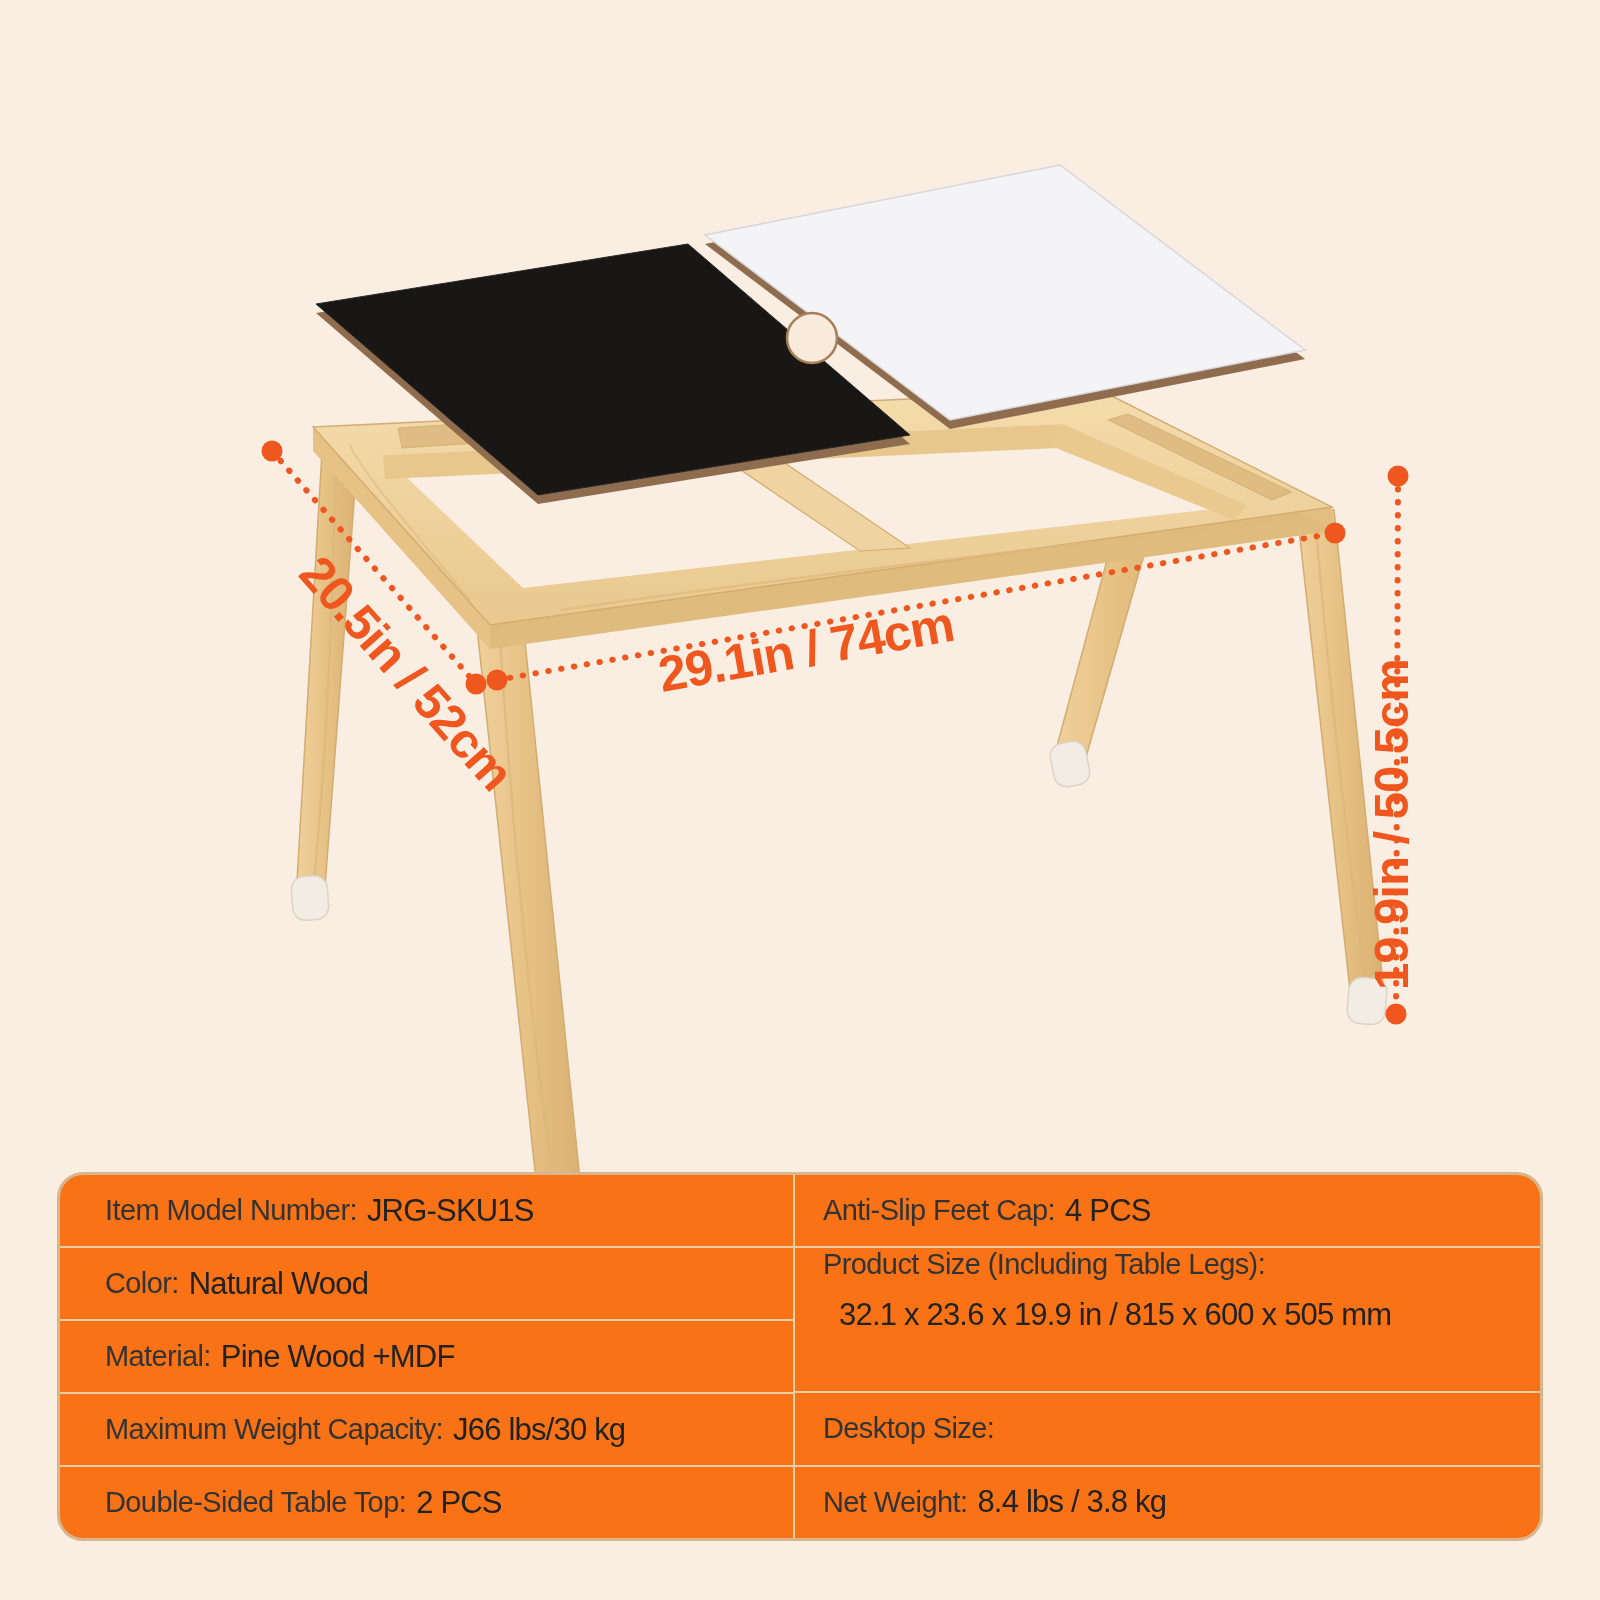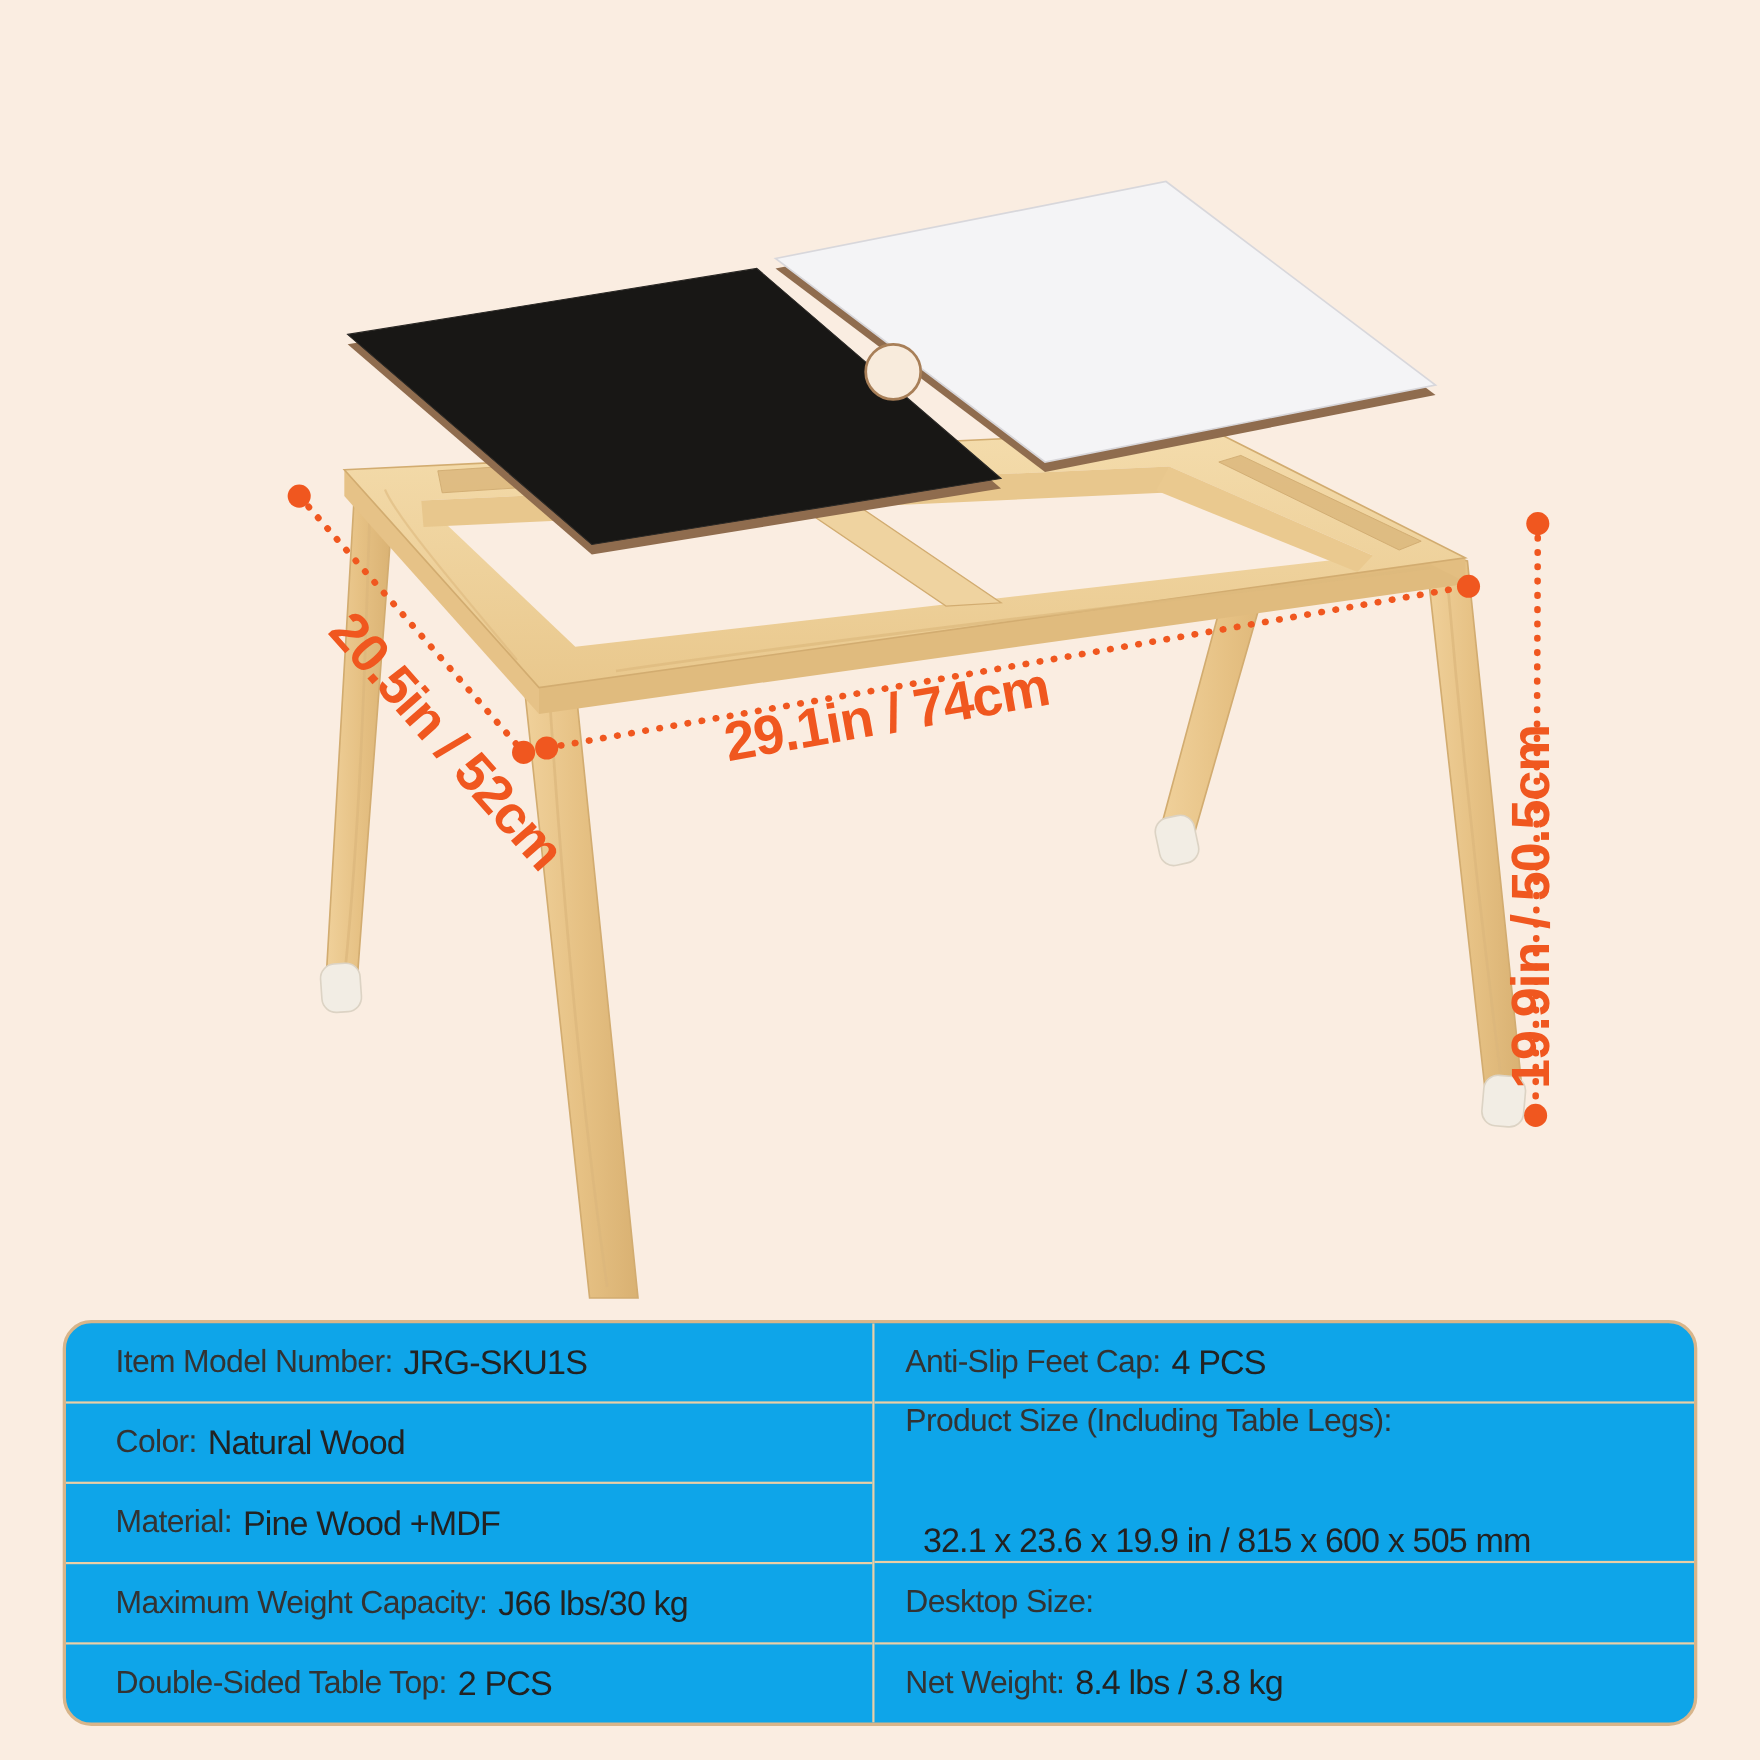--- a/index.html
+++ b/index.html
@@ -12,23 +12,23 @@
   }
   .illustration-svg{position:absolute;left:0;top:0;}
   .dim-label{
     font-family:"Liberation Sans", sans-serif;
     font-weight:bold;
     letter-spacing:-1px;
   }
   
   .spec-panel{
     position:absolute;
-    left:57px;top:1200px;
+    left:57px;top:1172px;
     width:1486px;height:369px;
-    background:#0ea5e9;
+    background:#f97316;
     border:3px solid #D8B58A;
     border-radius:26px;
     box-sizing:border-box;
     display:flex;
     overflow:hidden;
     color:#2E2E2E;
   }
   .spec-col{display:flex;flex-direction:column;height:100%;}
   .spec-col-left{width:733px;}
   .spec-col-right{flex:1;border-left:2px solid #EACFA6;}
@@ -40,21 +40,21 @@
     border-bottom:2px solid #EACFA6;
     box-sizing:border-box;
     white-space:nowrap;
   }
   .spec-col .spec-row:last-child{border-bottom:none;}
   .spec-col-right .spec-row{padding-left:28px;}
   .spec-row-double{
     flex:2;
     flex-direction:column;
     align-items:flex-start;
-    justify-content:space-between;
+    justify-content:flex-start;
     gap:16px;
   }
   .spec-label{
     font-size:29px;
     letter-spacing:-0.6px;
     color:#333333;
   }
   .spec-value{
     font-size:31px;
     font-weight:normal;

